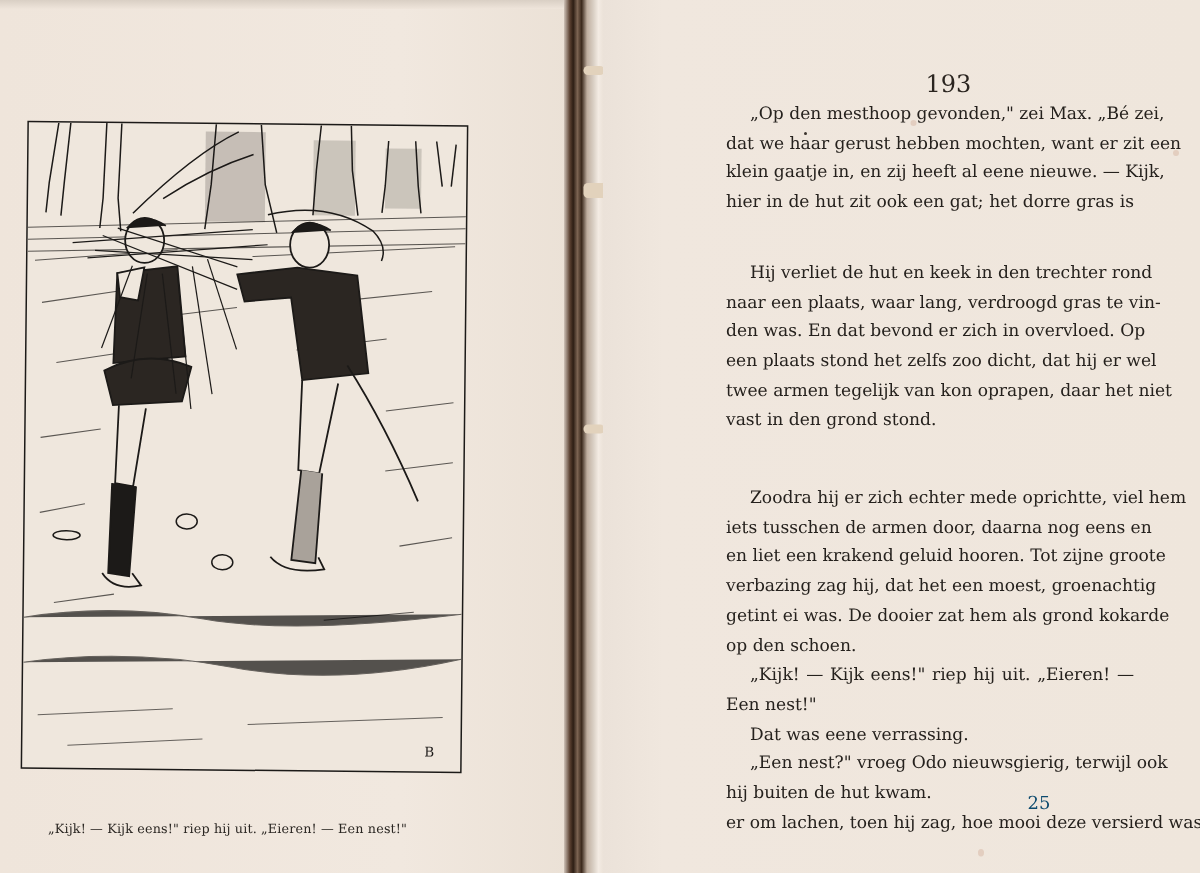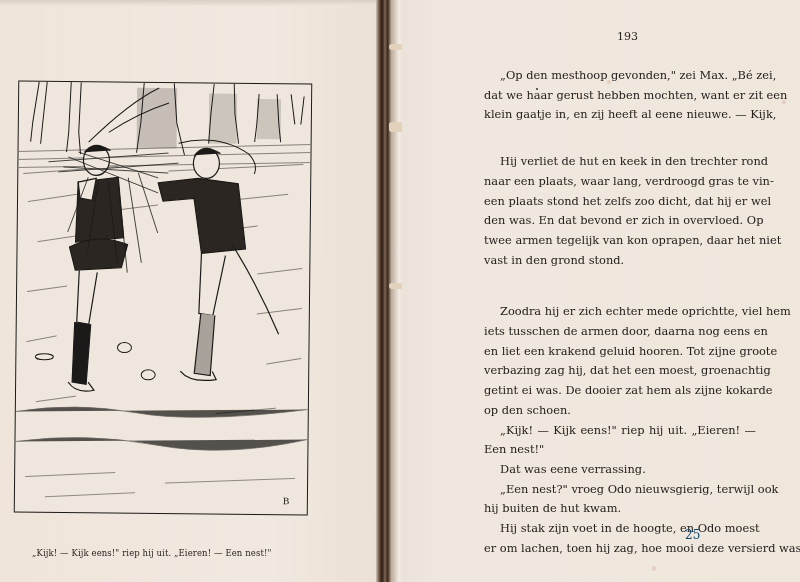--- a/index.html
+++ b/index.html
@@ -14,21 +14,21 @@
   .thread { position:absolute; width:14px; height:6px; background:#e2d2bc; border-radius:3px; left:389px; }
   
   .right-page { position:absolute; left:402px; top:0; width:398px; height:582px; background:linear-gradient(90deg,#ebe2d9 0%,#f0e7de 10%,#efe6dc 100%); }
 
   
   .illus { position:absolute; left:16px; top:82px; width:292px; height:430px; border:1.5px solid #1c1a18; background:#efe7dd; overflow:hidden; transform:rotate(0.6deg); }
   .illus svg { width:100%; height:100%; display:block; }
   .caption { position:absolute; left:32px; top:548px; font-size:8.5px; color:#2a2622; font-family:"DejaVu Serif", serif; letter-spacing:0.1px; }
 
   
-  .page-num { position:absolute; left:617px; top:30px; font-size:11px; color:#2b2520; }
+  .page-num { position:absolute; left:617px; top:46px; font-size:16px; color:#2b2520; }
   .dot { position:absolute; left:536px; top:88px; width:2px; height:2px; background:#3a332c; border-radius:50%; }
   .text { position:absolute; left:484px; top:66px; width:272px; font-size:11.4px; line-height:19.7px; color:#25211d; text-align:justify; font-family:"DejaVu Serif", serif; }
   .text p { margin:0; }
   .text .line { display:block; text-align:justify; text-align-last:justify; white-space:nowrap; }
   .text .line.last { text-align-last:left; }
   .folio { position:absolute; left:685px; top:528px; font-size:12px; color:#0c4a6e; }
   .spot { position:absolute; border-radius:50%; background:#d8b9a8; opacity:0.55; }
 </style>
 </head>
 <body>
@@ -151,48 +151,48 @@
   </div>
 
   <div class="page-num">193</div>
   <div class="dot"></div>
 
   <div class="text" id="body-text">
       <p>
         <span class="line" style="padding-left: 16px;">„Op den mesthoop gevonden," zei Max. „Bé zei,</span>
         <span class="line">dat we haar gerust hebben mochten, want er zit een</span>
         <span class="line">klein gaatje in, en zij heeft al eene nieuwe. — Kijk,</span>
+        <span class="line">hier in de hut zit ook een gat; het dorre gras is</span>
       </p>
       <p>
         <span class="line" style="padding-left: 16px; margin-top: 27px;">Hij verliet de hut en keek in den trechter rond</span>
         <span class="line">naar een plaats, waar lang, verdroogd gras te vin-</span>
+        <span class="line">den was. En dat bevond er zich in overvloed. Op</span>
         <span class="line">een plaats stond het zelfs zoo dicht, dat hij er wel</span>
-        <span class="line">den was. En dat bevond er zich in overvloed. Op</span>
         <span class="line">twee armen tegelijk van kon oprapen, daar het niet</span>
         <span class="line last">vast in den grond stond.</span>
       </p>
       <p>
         <span class="line" style="padding-left: 16px; margin-top: 32px;">Zoodra hij er zich echter mede oprichtte, viel hem</span>
         <span class="line">iets tusschen de armen door, daarna nog eens en</span>
         <span class="line">en liet een krakend geluid hooren. Tot zijne groote</span>
         <span class="line">verbazing zag hij, dat het een moest, groenachtig</span>
-        <span class="line">getint ei was. De dooier zat hem als zijne kokarde</span>
+        <span class="line">getint ei was. De dooier zat hem als grond kokarde</span>
         <span class="line last">op den schoen.</span>
       </p>
       <p>
         <span class="line" style="padding-left: 16px;">„Kijk! — Kijk eens!" riep hij uit. „Eieren! —</span>
         <span class="line last">Een nest!"</span>
       </p>
       <p>
         <span class="line last" style="padding-left: 16px;">Dat was eene verrassing.</span>
       </p>
       <p>
         <span class="line" style="padding-left: 16px;">„Een nest?" vroeg Odo nieuwsgierig, terwijl ook</span>
         <span class="line last">hij buiten de hut kwam.</span>
       </p>
       <p>
-        <span class="line" style="padding-left: 16px;">Hij stak zijn voet in de hoogte, en Odo moest</span>
         <span class="line last">er om lachen, toen hij zag, hoe mooi deze versierd was.</span>
       </p>
     </div>
 
   <div class="folio">25</div>
 </div>
 
 </body></html>

